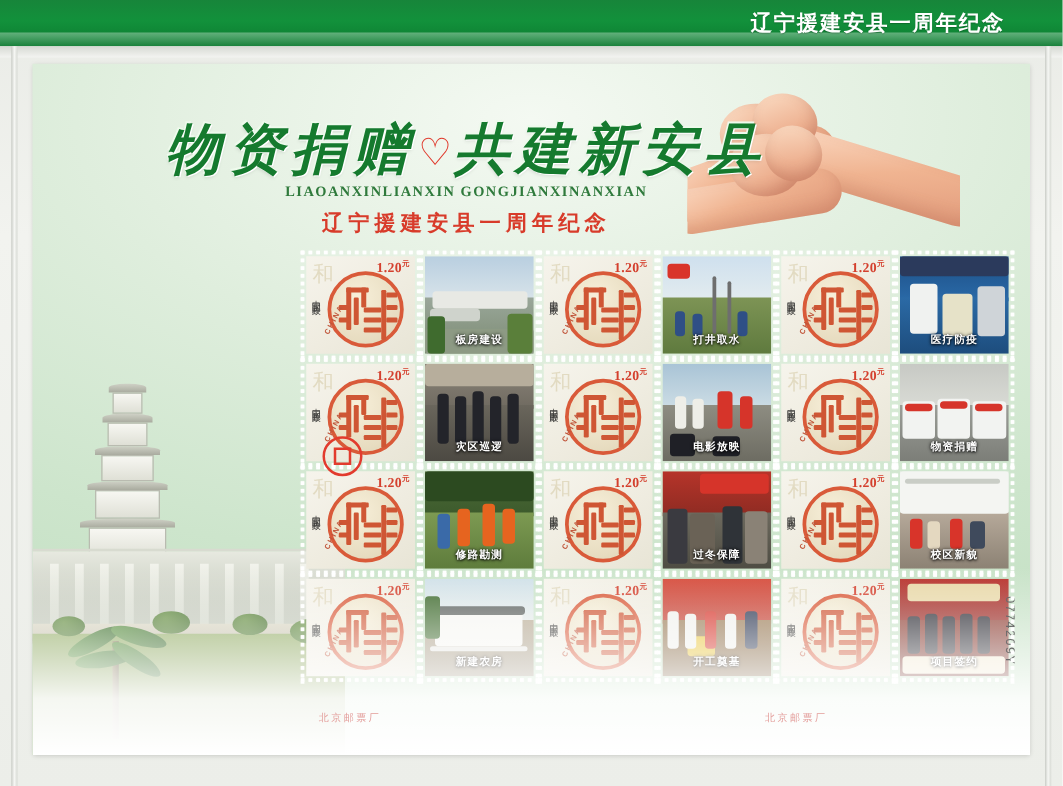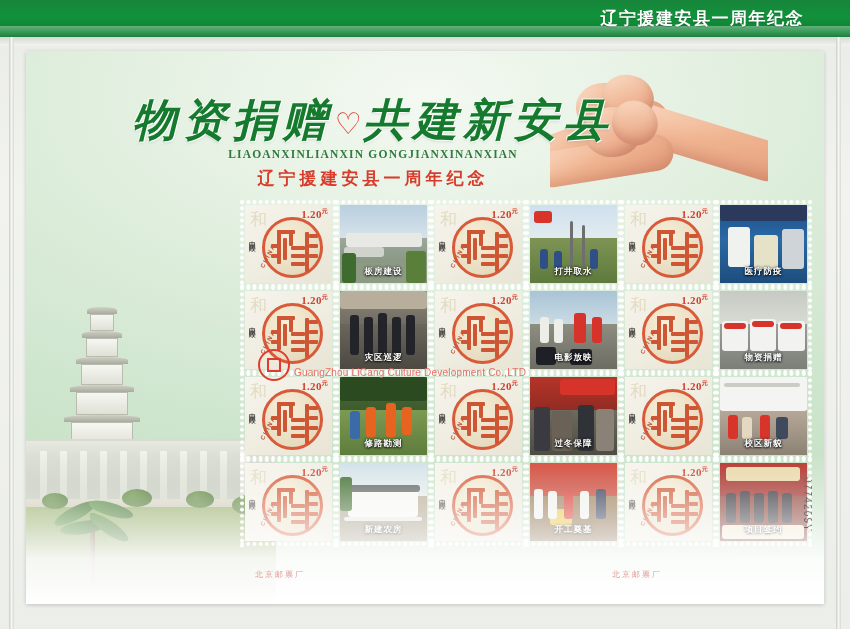--- a/index.html
+++ b/index.html
@@ -669,21 +669,20 @@
             <i class="blob" style="background:#f2e8d0;left:2px;top:62px;width:82px;height:14px;"></i>
          <div class="photo-label">项目签约</div>
        </div>
         </div>
       </div>
 
     <div id="watermark">
       <div id="wm-coin">
           <i></i>
         </div>
-      <div id="wm-en">GuangZhou LiCang Culture Development Co.,LTD</div>
     </div>
 
     <div id="sheet-fade"></div>
   </div>
 
   <div class="imprint" id="imprint-l">北京邮票厂</div>
   <div class="imprint" id="imprint-r">北京邮票厂</div>
   <div id="sidecode">0774209Y</div>
 </div>
 

